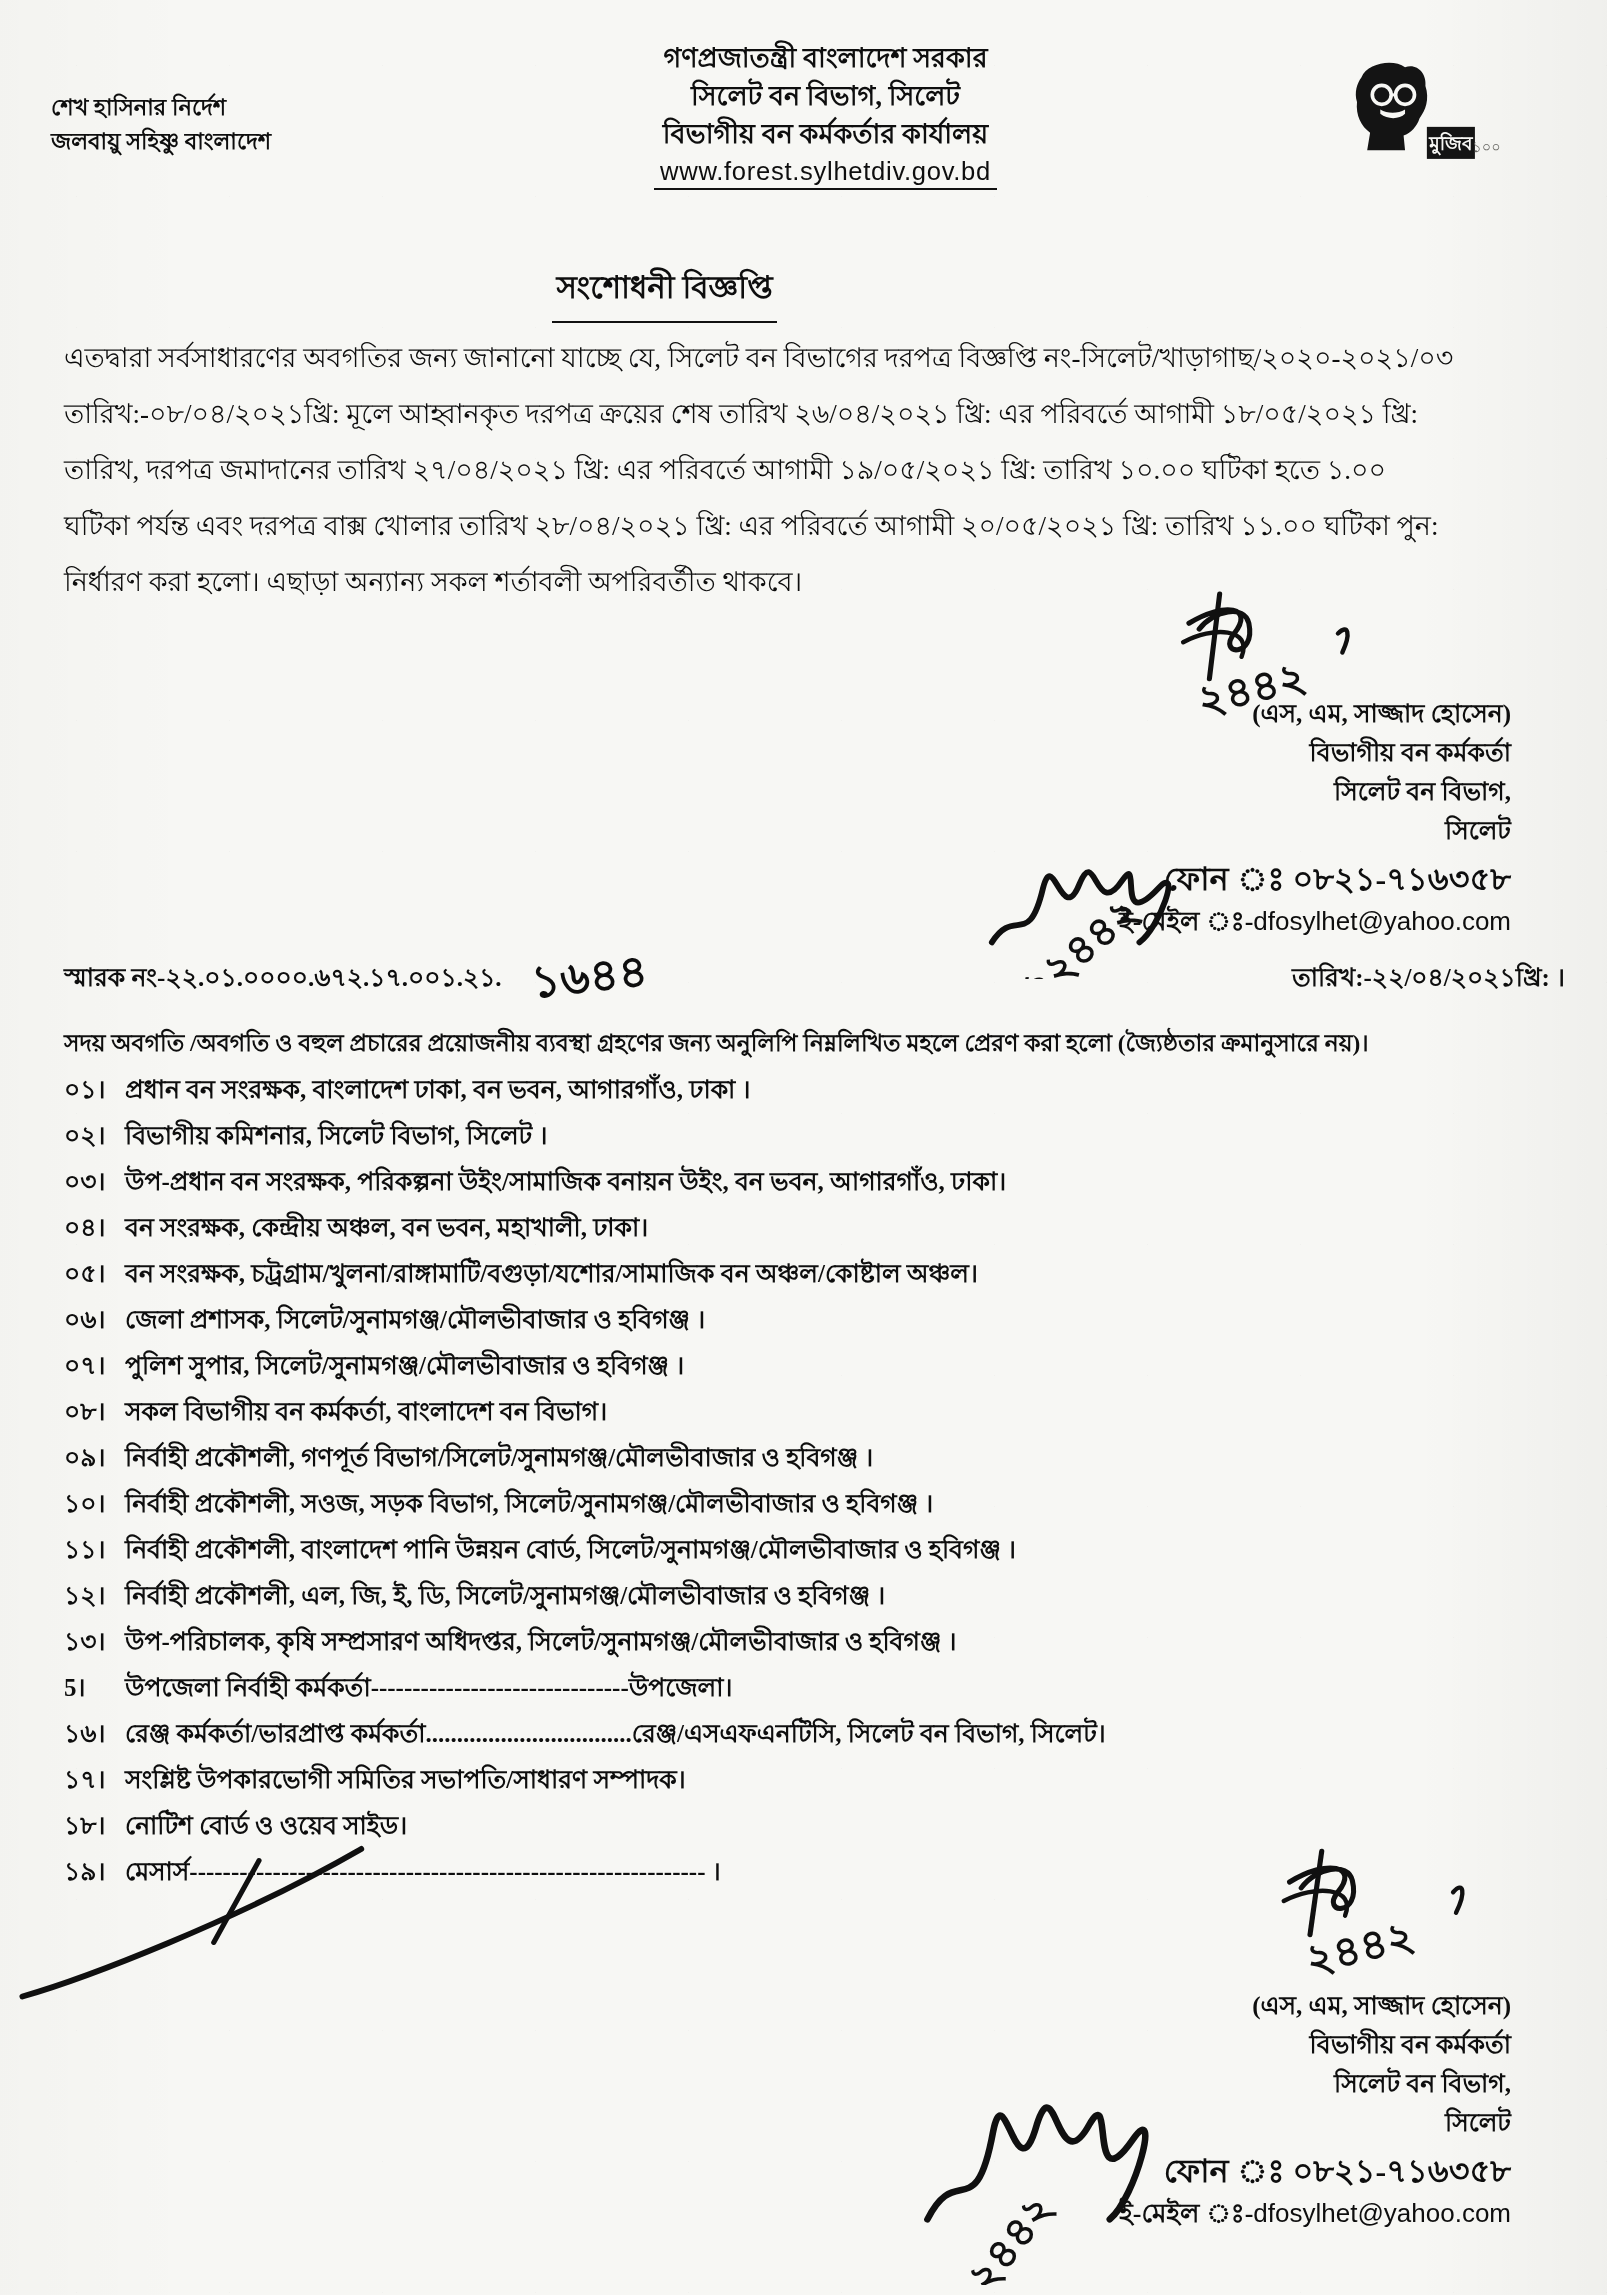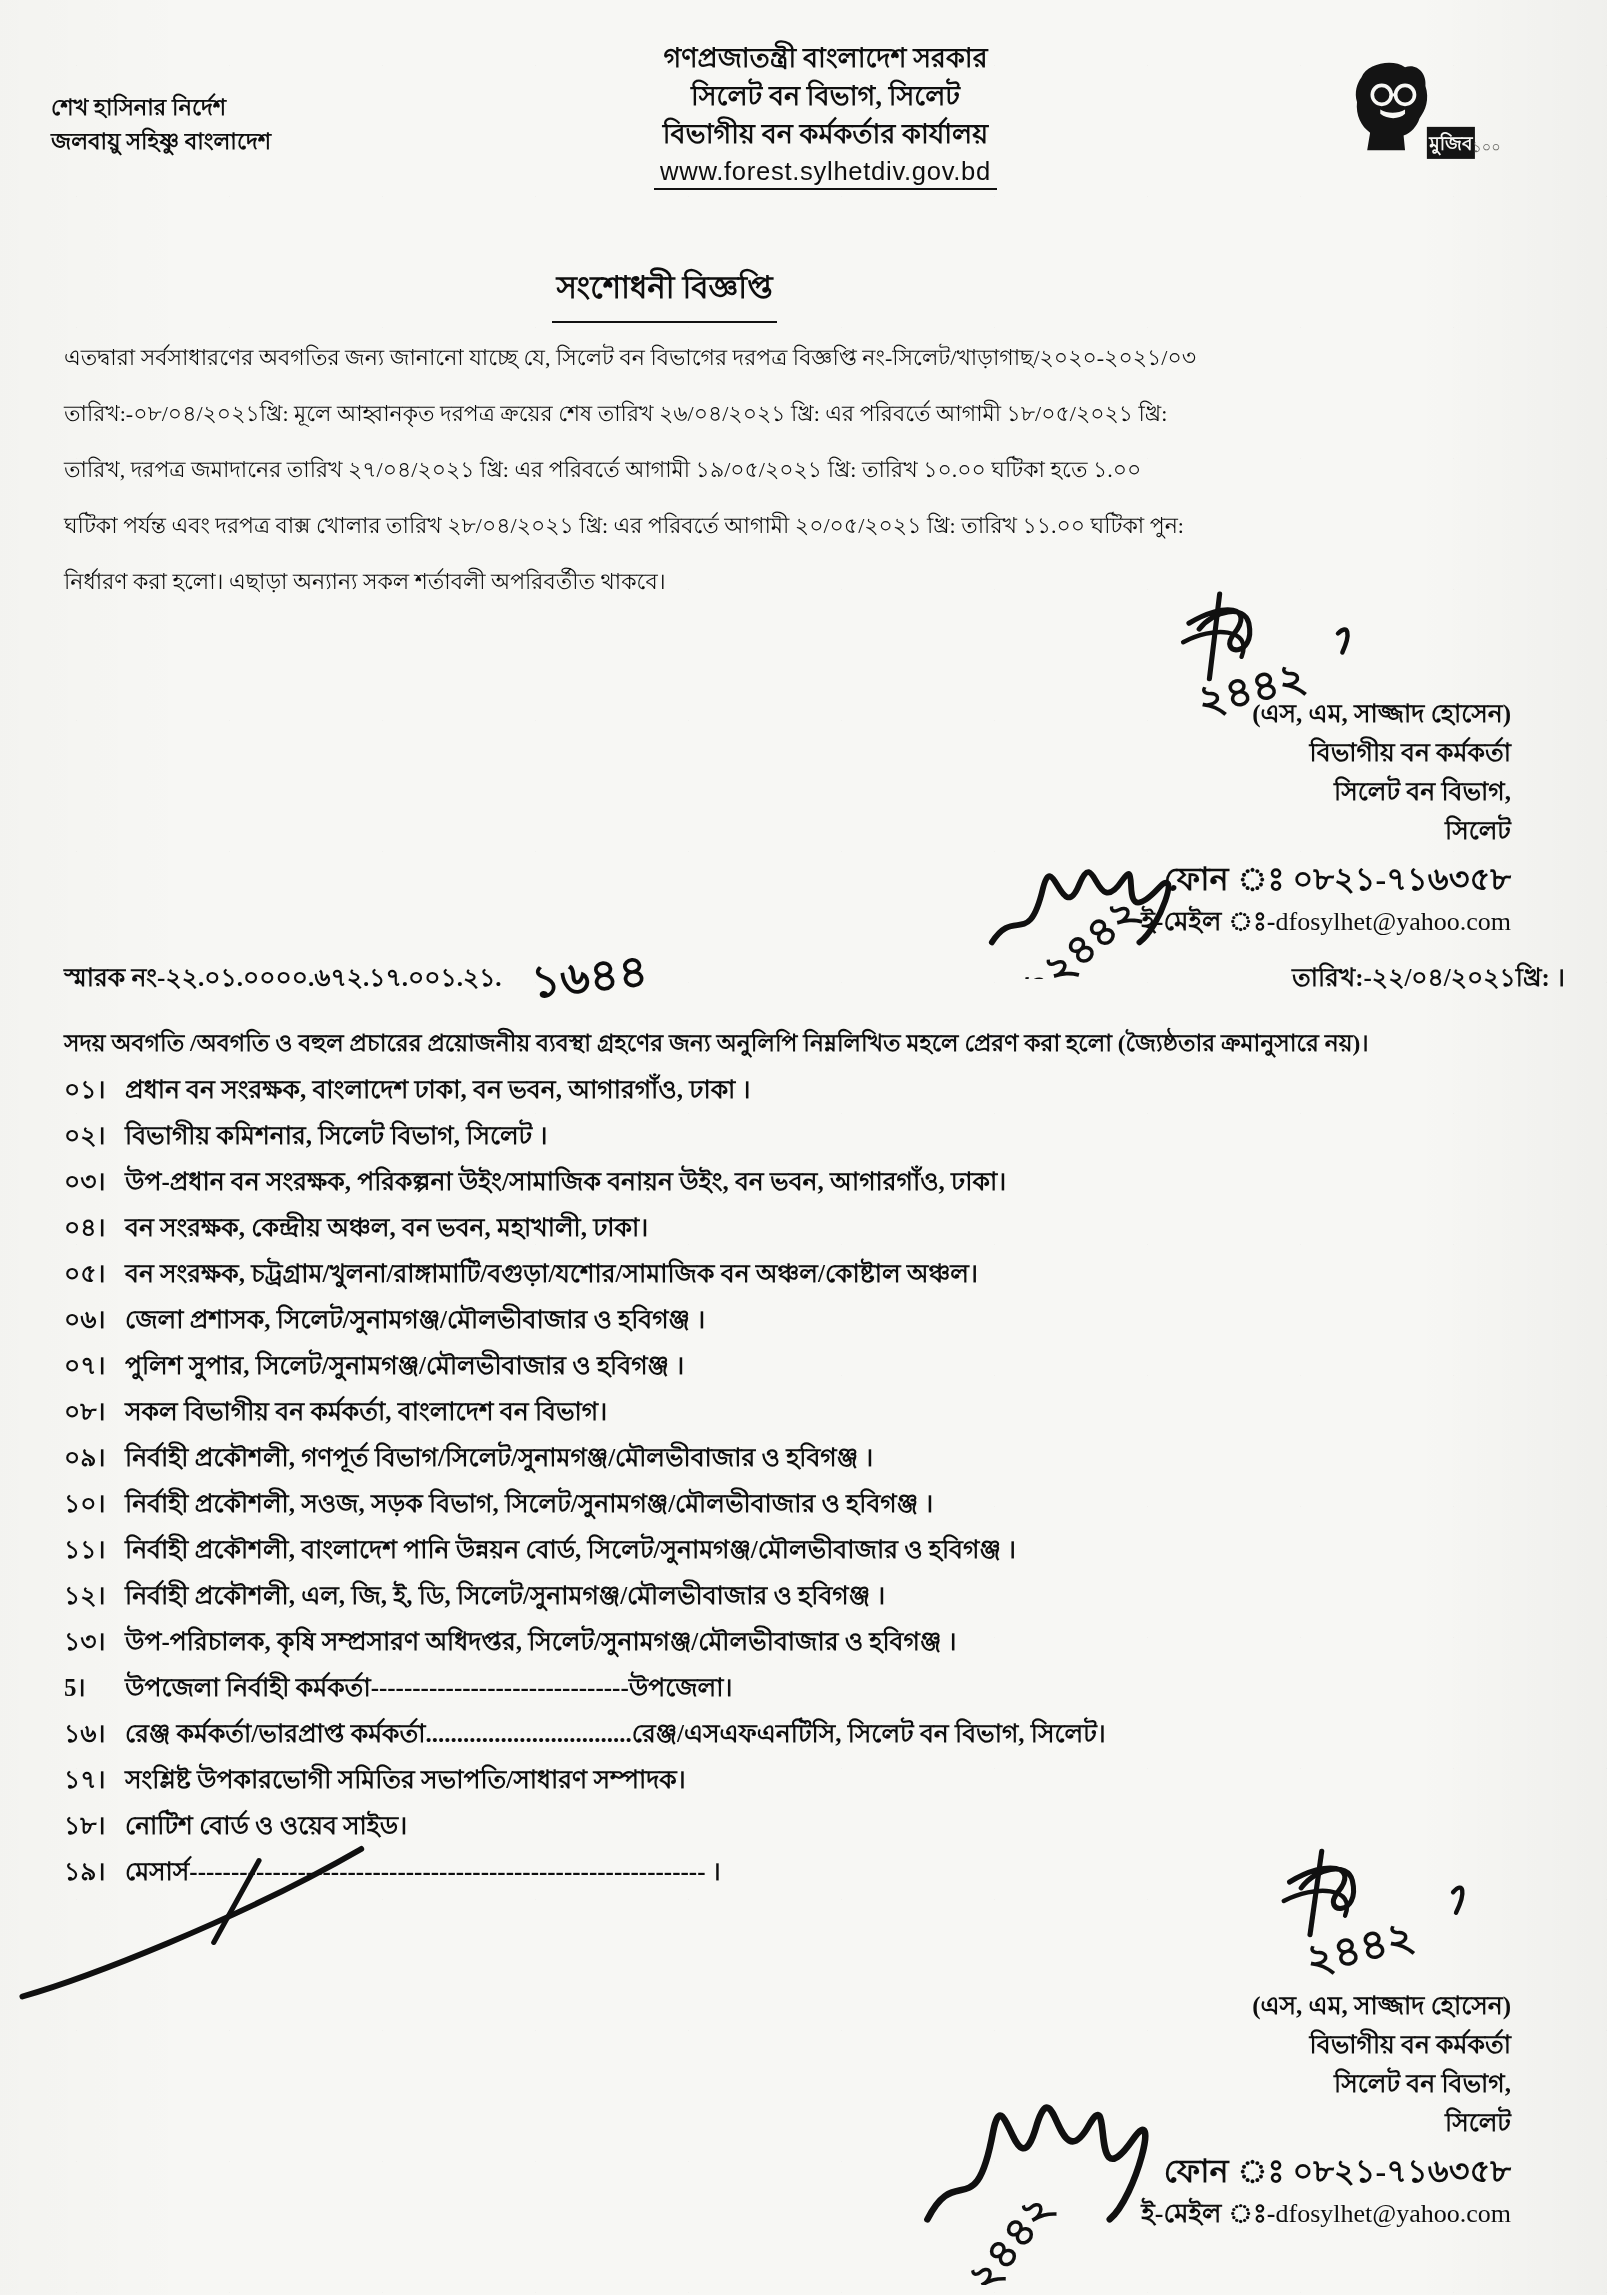--- a/index.html
+++ b/index.html
@@ -31,28 +31,28 @@
 
   .logo{left:1323px;top:57px;width:183px;height:131px;}
 
   .title-wrap{left:0;top:263px;width:1329px;text-align:center;}
   .title{
     font-size:31px;font-weight:bold;display:inline-block;
     border-bottom:2.9px solid #111;padding:0 4.4px 5.8px;
   }
 
   .body-block{left:64px;top:330px;width:1482px;}
-  .body-line{font-size:22px;line-height:56px;white-space:nowrap;}
+  .body-line{font-size:27px;line-height:56px;white-space:nowrap;}
 
   .sig{width:467px;text-align:right;font-size:25px;line-height:39px;font-weight:bold;}
   .sig1{left:1044px;top:694px;}
   .sig2{left:1044px;top:1986px;}
   .sig-contact{margin-top:7.3px;font-size:32px;line-height:45px;}
   .sig-email{font-size:26px;}
-  .latin{font-family:Liberation Serif, serif;font-weight:normal;}
+  .latin{font-family:Liberation Sans, sans-serif;font-weight:normal;}
 
   .memo-row{left:64px;top:958px;width:1501px;display:flex;justify-content:space-between;align-items:flex-start;font-size:25px;font-weight:bold;}
   .memo-left{display:flex;align-items:flex-start;}
   .hand{font-family:"DejaVu Serif","Liberation Serif",serif;}
   .memo-hand{font-size:45px;line-height:45px;margin-left:29px;transform:rotate(-6deg);margin-top:-4.4px;}
 
   .intro{left:64px;top:1025px;font-size:23.4px;font-weight:bold;}
 
   .dist{left:64px;top:1067px;}
   .dist-item{font-size:25px;line-height:46px;white-space:nowrap;font-weight:bold;}

